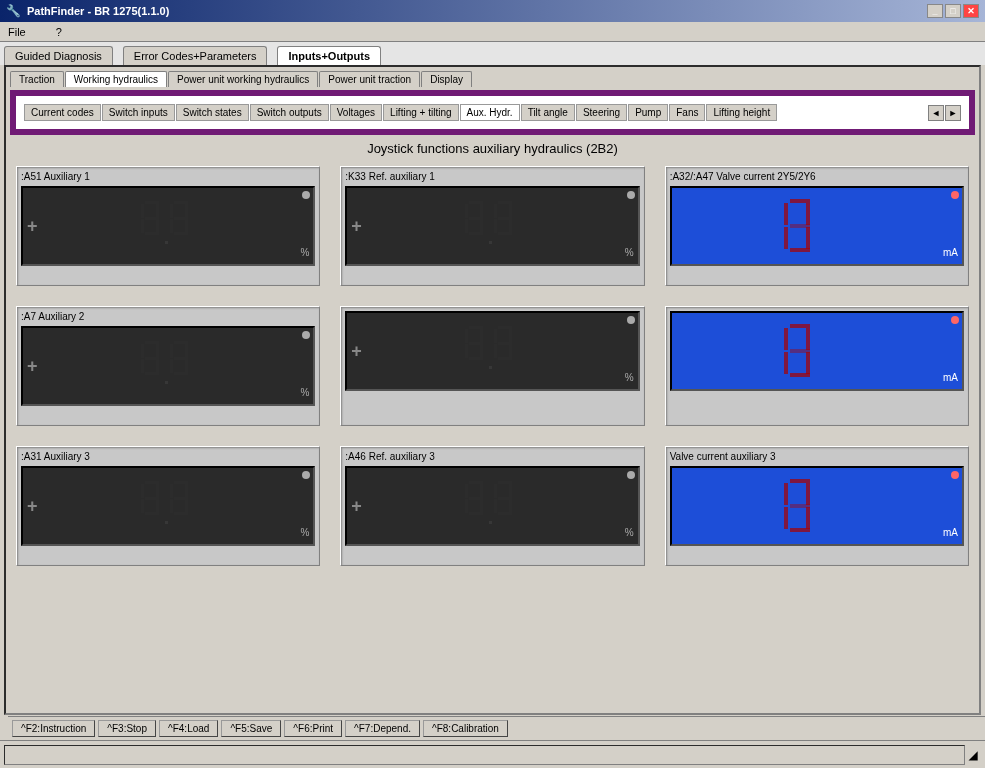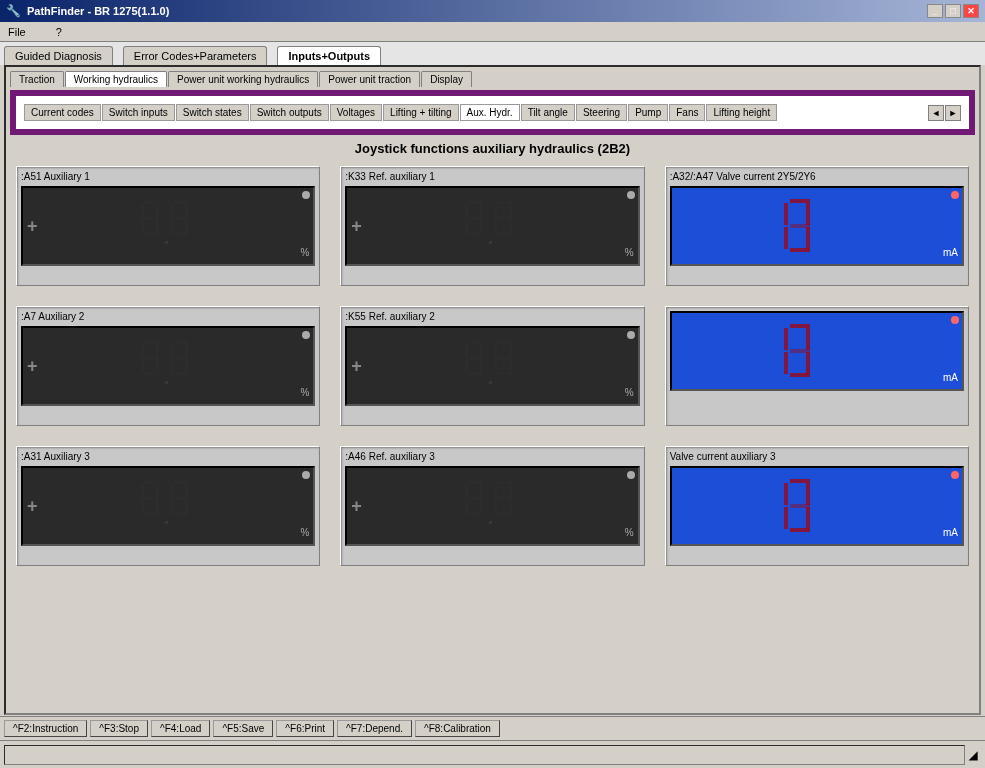--- a/index.html
+++ b/index.html
@@ -129,21 +129,21 @@
       display: flex;
       align-items: center;
       justify-content: center;
       cursor: pointer;
       font-size: 9px;
       margin-left: auto;
     }
     
     .page-title {
       text-align: center;
-      font-weight: bold;
+      font-weight: normal;
       font-size: 13px;
       margin: 6px 0 10px 0;
     }
     
     .gauge-grid {
       display: grid;
       grid-template-columns: repeat(3, 1fr);
       gap: 20px;
       padding: 0 6px;
     }
@@ -202,21 +202,21 @@
       background: #aaa;
       border-radius: 50%;
       position: absolute;
       top: 3px;
       right: 3px;
     }
     
     .bottom-toolbar {
       position: absolute;
       bottom: 28px;
-      left: 0;
+      left: 8px;
       right: 0;
       background: #d4d0c8;
       border-top: 1px solid #808080;
       display: flex;
       padding: 3px 4px;
       gap: 3px;
     }
     .toolbar-btn {
       background: #d4d0c8;
       border: 1px outset #999;
@@ -430,21 +430,20 @@
               <rect x="15" y="18" width="3" height="14" fill="#333"></rect>
               <rect x="4" y="31" width="14" height="3" fill="#333"></rect>
             </g>
           </svg>
         </div>
         <span class="gauge-unit">%</span>
       </div>
     </div>
 
     <div class="gauge-panel">
-      <div class="gauge-label">:K55 Ref. auxiliary 2</div>
       <div class="gauge-display">
         <div class="settings-dot"></div>
         <span class="gauge-icon" style="font-size:18px;font-weight:bold;">+</span>
         <div class="seg-container">
           <svg width="70" height="55" viewBox="0 0 70 55">
             <g transform="translate(2,2)" opacity="0.25">
               <rect x="4" y="0" width="14" height="3" fill="#333"></rect>
               <rect x="0" y="3" width="3" height="14" fill="#333"></rect>
               <rect x="15" y="3" width="3" height="14" fill="#333"></rect>
               <rect x="4" y="16" width="14" height="3" fill="#333"></rect>

